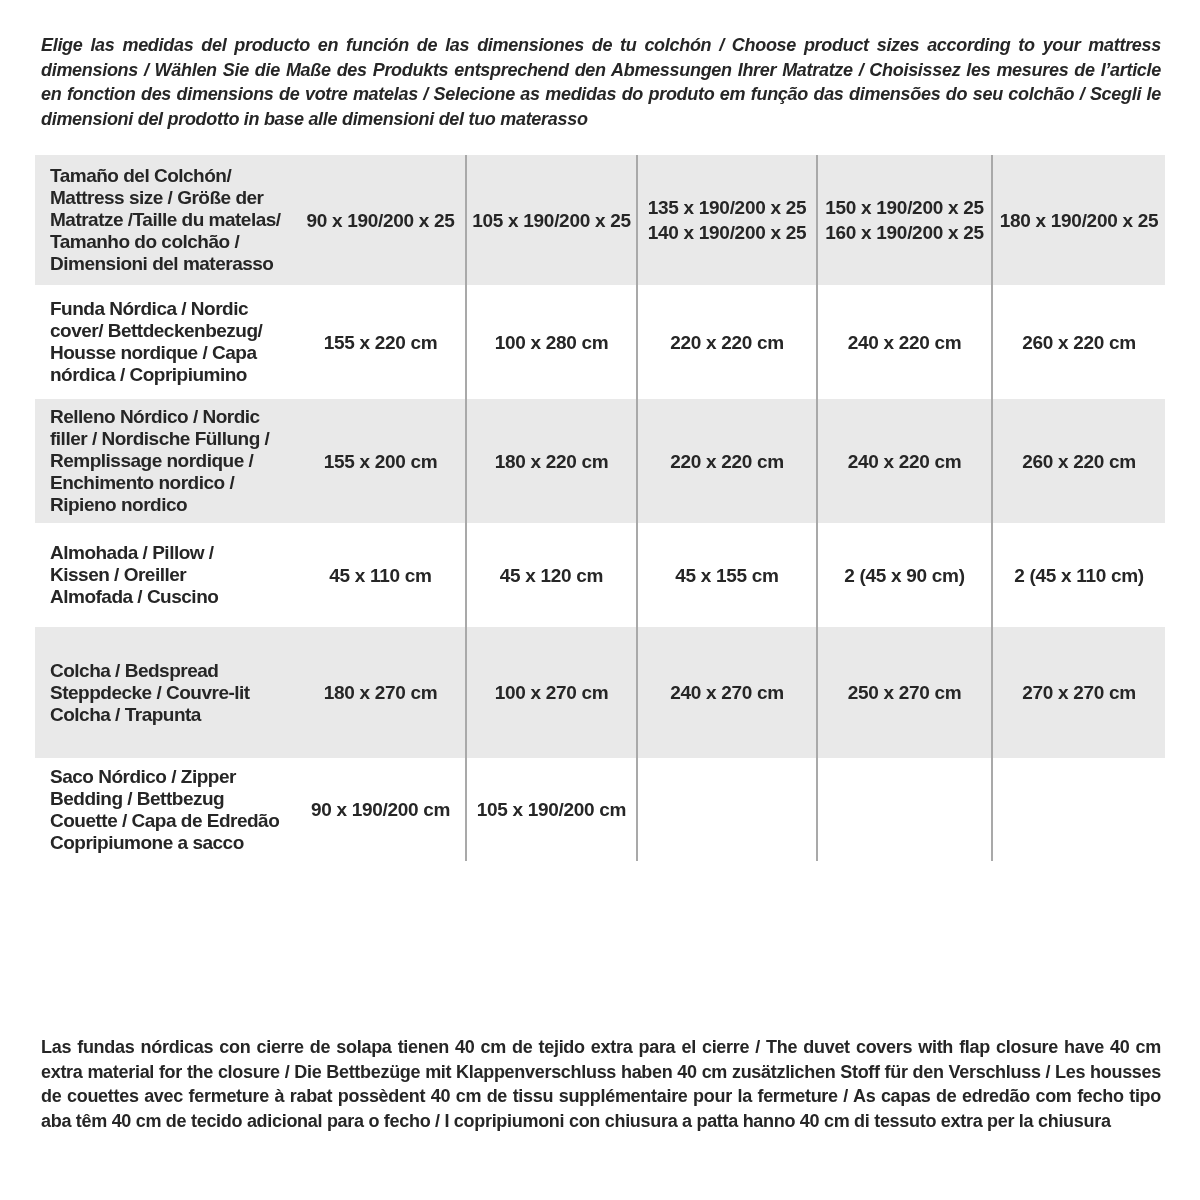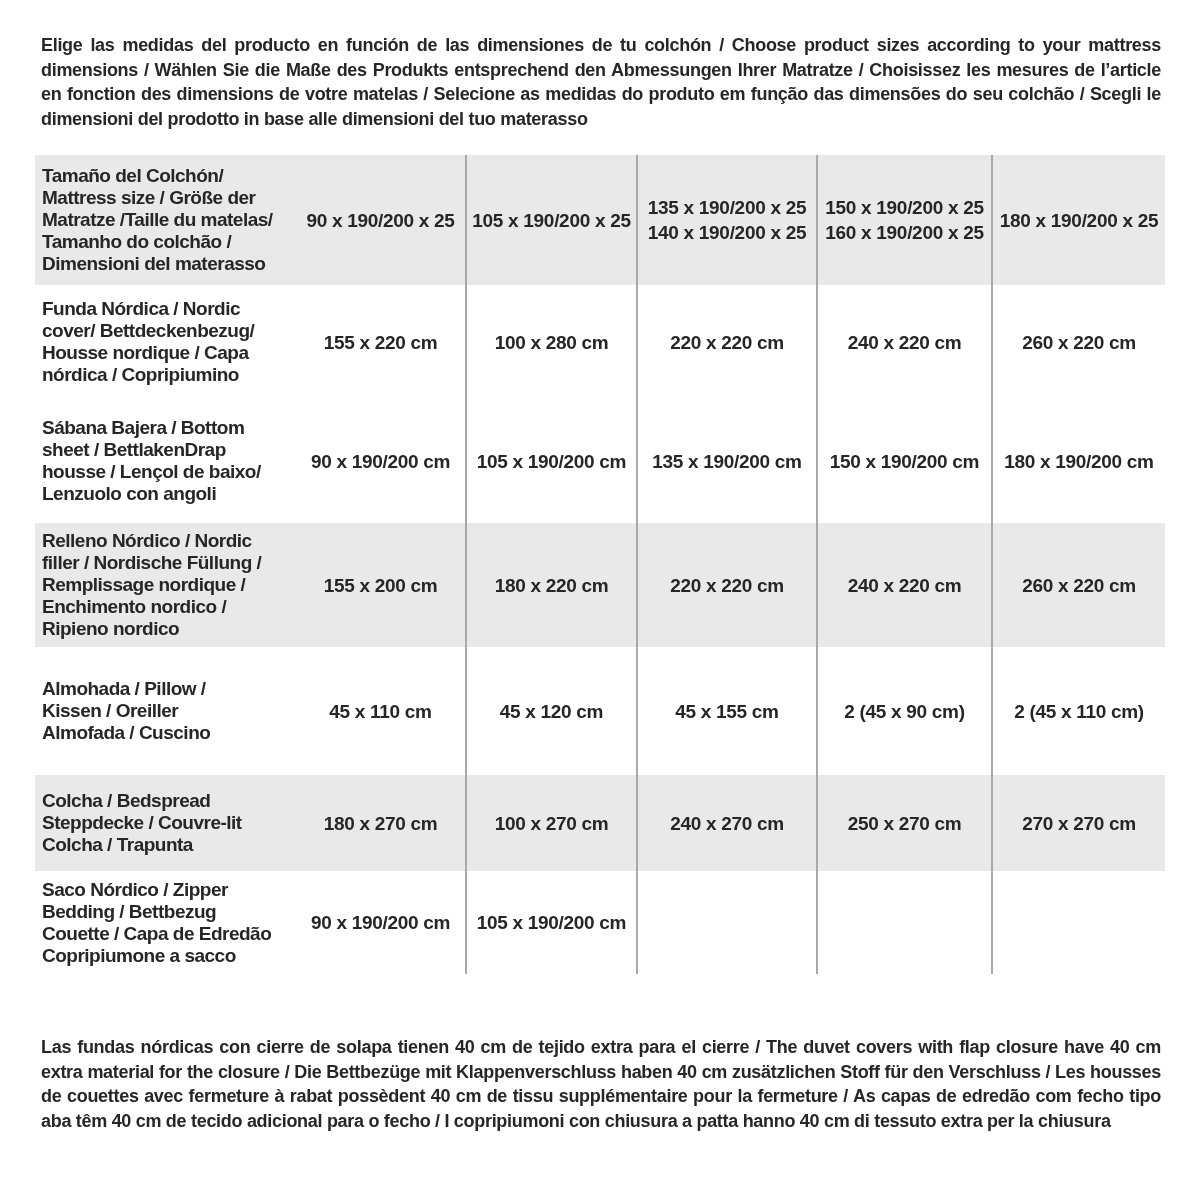--- a/index.html
+++ b/index.html
@@ -1,27 +1,27 @@
 <!DOCTYPE html>
 <html style="--row-shaded: #e9e9e9; --divider: #a9a9a9; --text: #262626;"><head>
 <meta charset="utf-8">
 <style>
   * { margin:0; padding:0; box-sizing:border-box; }
   html,body { width:1200px; height:1200px; background:#ffffff; overflow:hidden;
               font-family:"Liberation Sans", sans-serif; }
   .para { position:absolute; width:1120px; left:41px;
           font-weight:bold; font-size:18px; line-height:24.5px;
           letter-spacing:-0.3px; text-align:justify; color:var(--text,#262626); }
-  #intro { top:33px; }
+  #intro { top:33px;font-style:italic; }
   #footnote { top:1035px; }
   table { position:absolute; left:35px; top:155px; width:1130px;
           border-collapse:collapse; table-layout:fixed; }
   td { vertical-align:middle; font-weight:bold; color:var(--text,#262626);
        white-space:pre-line; overflow:hidden; }
-  td.lbl { font-size:19px; line-height:22px; letter-spacing:-0.5px; padding-left:7px; }
+  td.lbl { font-size:19px; line-height:22px; letter-spacing:-0.5px; padding-left:15px; }
   td.val { text-align:center; font-size:19px; line-height:25px; letter-spacing:-0.3px; }
   tr.shaded { background:var(--row-shaded,#e9e9e9); }
   td.div { border-left:2px solid var(--divider,#a9a9a9); }
 </style>
 </head>
 <body>
 
 <p id="intro" class="para">Elige las medidas del producto en función de las dimensiones de tu colchón / Choose product sizes according to your mattress dimensions / Wählen Sie die Maße des Produkts entsprechend den Abmessungen Ihrer Matratze / Choisissez les mesures de l’article en fonction des dimensions de votre matelas / Selecione as medidas do produto em função das dimensões do seu colchão / Scegli le dimensioni del prodotto in base alle dimensioni del tuo materasso</p>
 
 <table>
@@ -52,54 +52,43 @@
     <td class="lbl">Funda Nórdica /  Nordic
 cover/ Bettdeckenbezug/
 Housse nordique  / Capa
 nórdica / Copripiumino</td>
     <td class="val">155 x 220 cm</td>
     <td class="val div">100 x 280 cm</td>
     <td class="val div">220 x 220 cm</td>
     <td class="val div">240 x 220 cm</td>
     <td class="val div">260 x 220 cm</td>
   </tr>
-  <tr style="height:124px">
-    <td class="lbl">Sábana Bajera / Bottom
-sheet / BettlakenDrap
-housse / Lençol de baixo/
-Lenzuolo con angoli</td>
-    <td class="val">90 x 190/200 cm</td>
-    <td class="val div">105 x 190/200 cm</td>
-    <td class="val div">135 x 190/200 cm</td>
-    <td class="val div">150 x 190/200 cm</td>
-    <td class="val div">180 x 190/200 cm</td>
-  </tr>
   <tr class="shaded" style="height:124px">
     <td class="lbl">Relleno Nórdico / Nordic
 filler / Nordische Füllung /
 Remplissage nordique /
 Enchimento nordico /
 Ripieno nordico</td>
     <td class="val">155 x 200 cm</td>
     <td class="val div">180 x 220 cm</td>
     <td class="val div">220 x 220 cm</td>
     <td class="val div">240 x 220 cm</td>
     <td class="val div">260 x 220 cm</td>
   </tr>
-  <tr style="height:128px">
+  <tr style="height:104px">
     <td class="lbl">Almohada  / Pillow /
 Kissen / Oreiller
 Almofada / Cuscino</td>
     <td class="val">45 x 110 cm</td>
     <td class="val div">45 x 120 cm</td>
     <td class="val div">45 x 155 cm</td>
     <td class="val div">2 (45 x 90 cm)</td>
     <td class="val div">2 (45 x 110 cm)</td>
   </tr>
-  <tr class="shaded" style="height:96px">
+  <tr class="shaded" style="height:131px">
     <td class="lbl">Colcha / Bedspread
 Steppdecke / Couvre-lit
 Colcha / Trapunta</td>
     <td class="val">180 x 270 cm</td>
     <td class="val div">100 x 270 cm</td>
     <td class="val div">240 x 270 cm</td>
     <td class="val div">250 x 270 cm</td>
     <td class="val div">270 x 270 cm</td>
   </tr>
   <tr style="height:103px">

